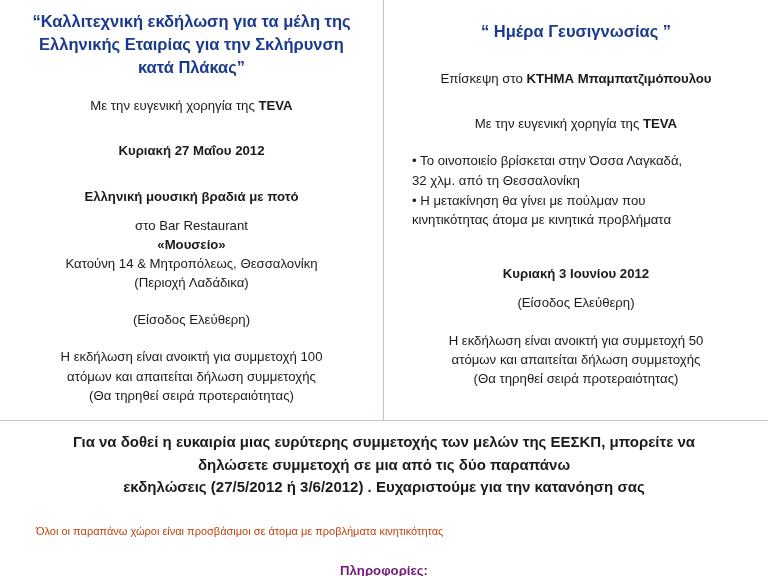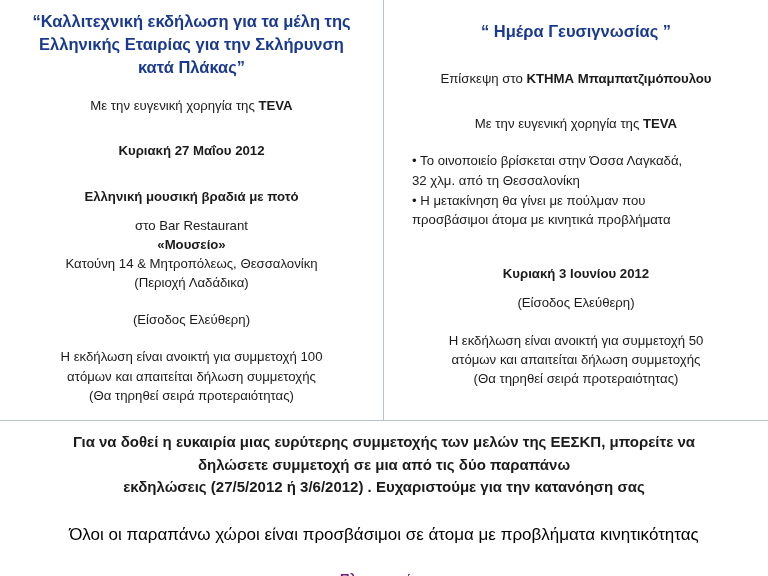--- a/index.html
+++ b/index.html
@@ -76,24 +76,24 @@
   }
   .footer-note {
     font-size: 15px;
     font-weight: bold;
     text-align: center;
     line-height: 1.5;
     margin: 0;
     color: #1b1b1b;
   }
   .footer-access {
-    font-size: 17px;
-    text-align: center;
+    font-size: 11px;
+    text-align: left;
     margin: 0;
-    color: #000000;
+    color: #c2410c;
   }
   .info-title {
     font-size: 13.2px;
     font-weight: bold;
     text-align: center;
     color: #701a75;
     margin: 0;
   }
   .hr-orange {
     width: 330px;
@@ -141,21 +141,21 @@
       <p class="title-right">“ Ημέρα Γευσιγνωσίας ”</p>
       <div class="gap-l"></div>
       <p class="line"><span>Επίσκεψη στο </span><span class="bold">ΚΤΗΜΑ Μπαμπατζιμόπουλου</span></p>
       <div class="gap-l"></div>
       <p class="line"><span>Με την ευγενική χορηγία της </span><span class="bold">TEVA</span></p>
       <div class="gap-m"></div>
       <div class="bullets">
         <p class="bullet-line">• Το οινοποιείο βρίσκεται στην Όσσα Λαγκαδά,</p>
         <p class="bullet-line">32 χλμ. από τη Θεσσαλονίκη</p>
         <p class="bullet-line">• Η μετακίνηση θα γίνει με πούλμαν που</p>
-        <p class="bullet-line">προσβάσιμοι άτομα με κινητικά προβλήματα</p>
+        <p class="bullet-line">κινητικότητας άτομα με κινητικά προβλήματα</p>
       </div>
       <div class="gap-xl"></div>
       <p class="line bold">Κυριακή 3 Ιουνίου 2012</p>
       <div class="gap-s"></div>
       <p class="line">(Είσοδος Ελεύθερη)</p>
       <div class="gap-m"></div>
       <p class="line">Η εκδήλωση είναι ανοικτή για συμμετοχή 50</p>
       <p class="line">ατόμων και απαιτείται δήλωση συμμετοχής</p>
       <p class="line">(Θα τηρηθεί σειρά προτεραιότητας)</p>
     </div>

